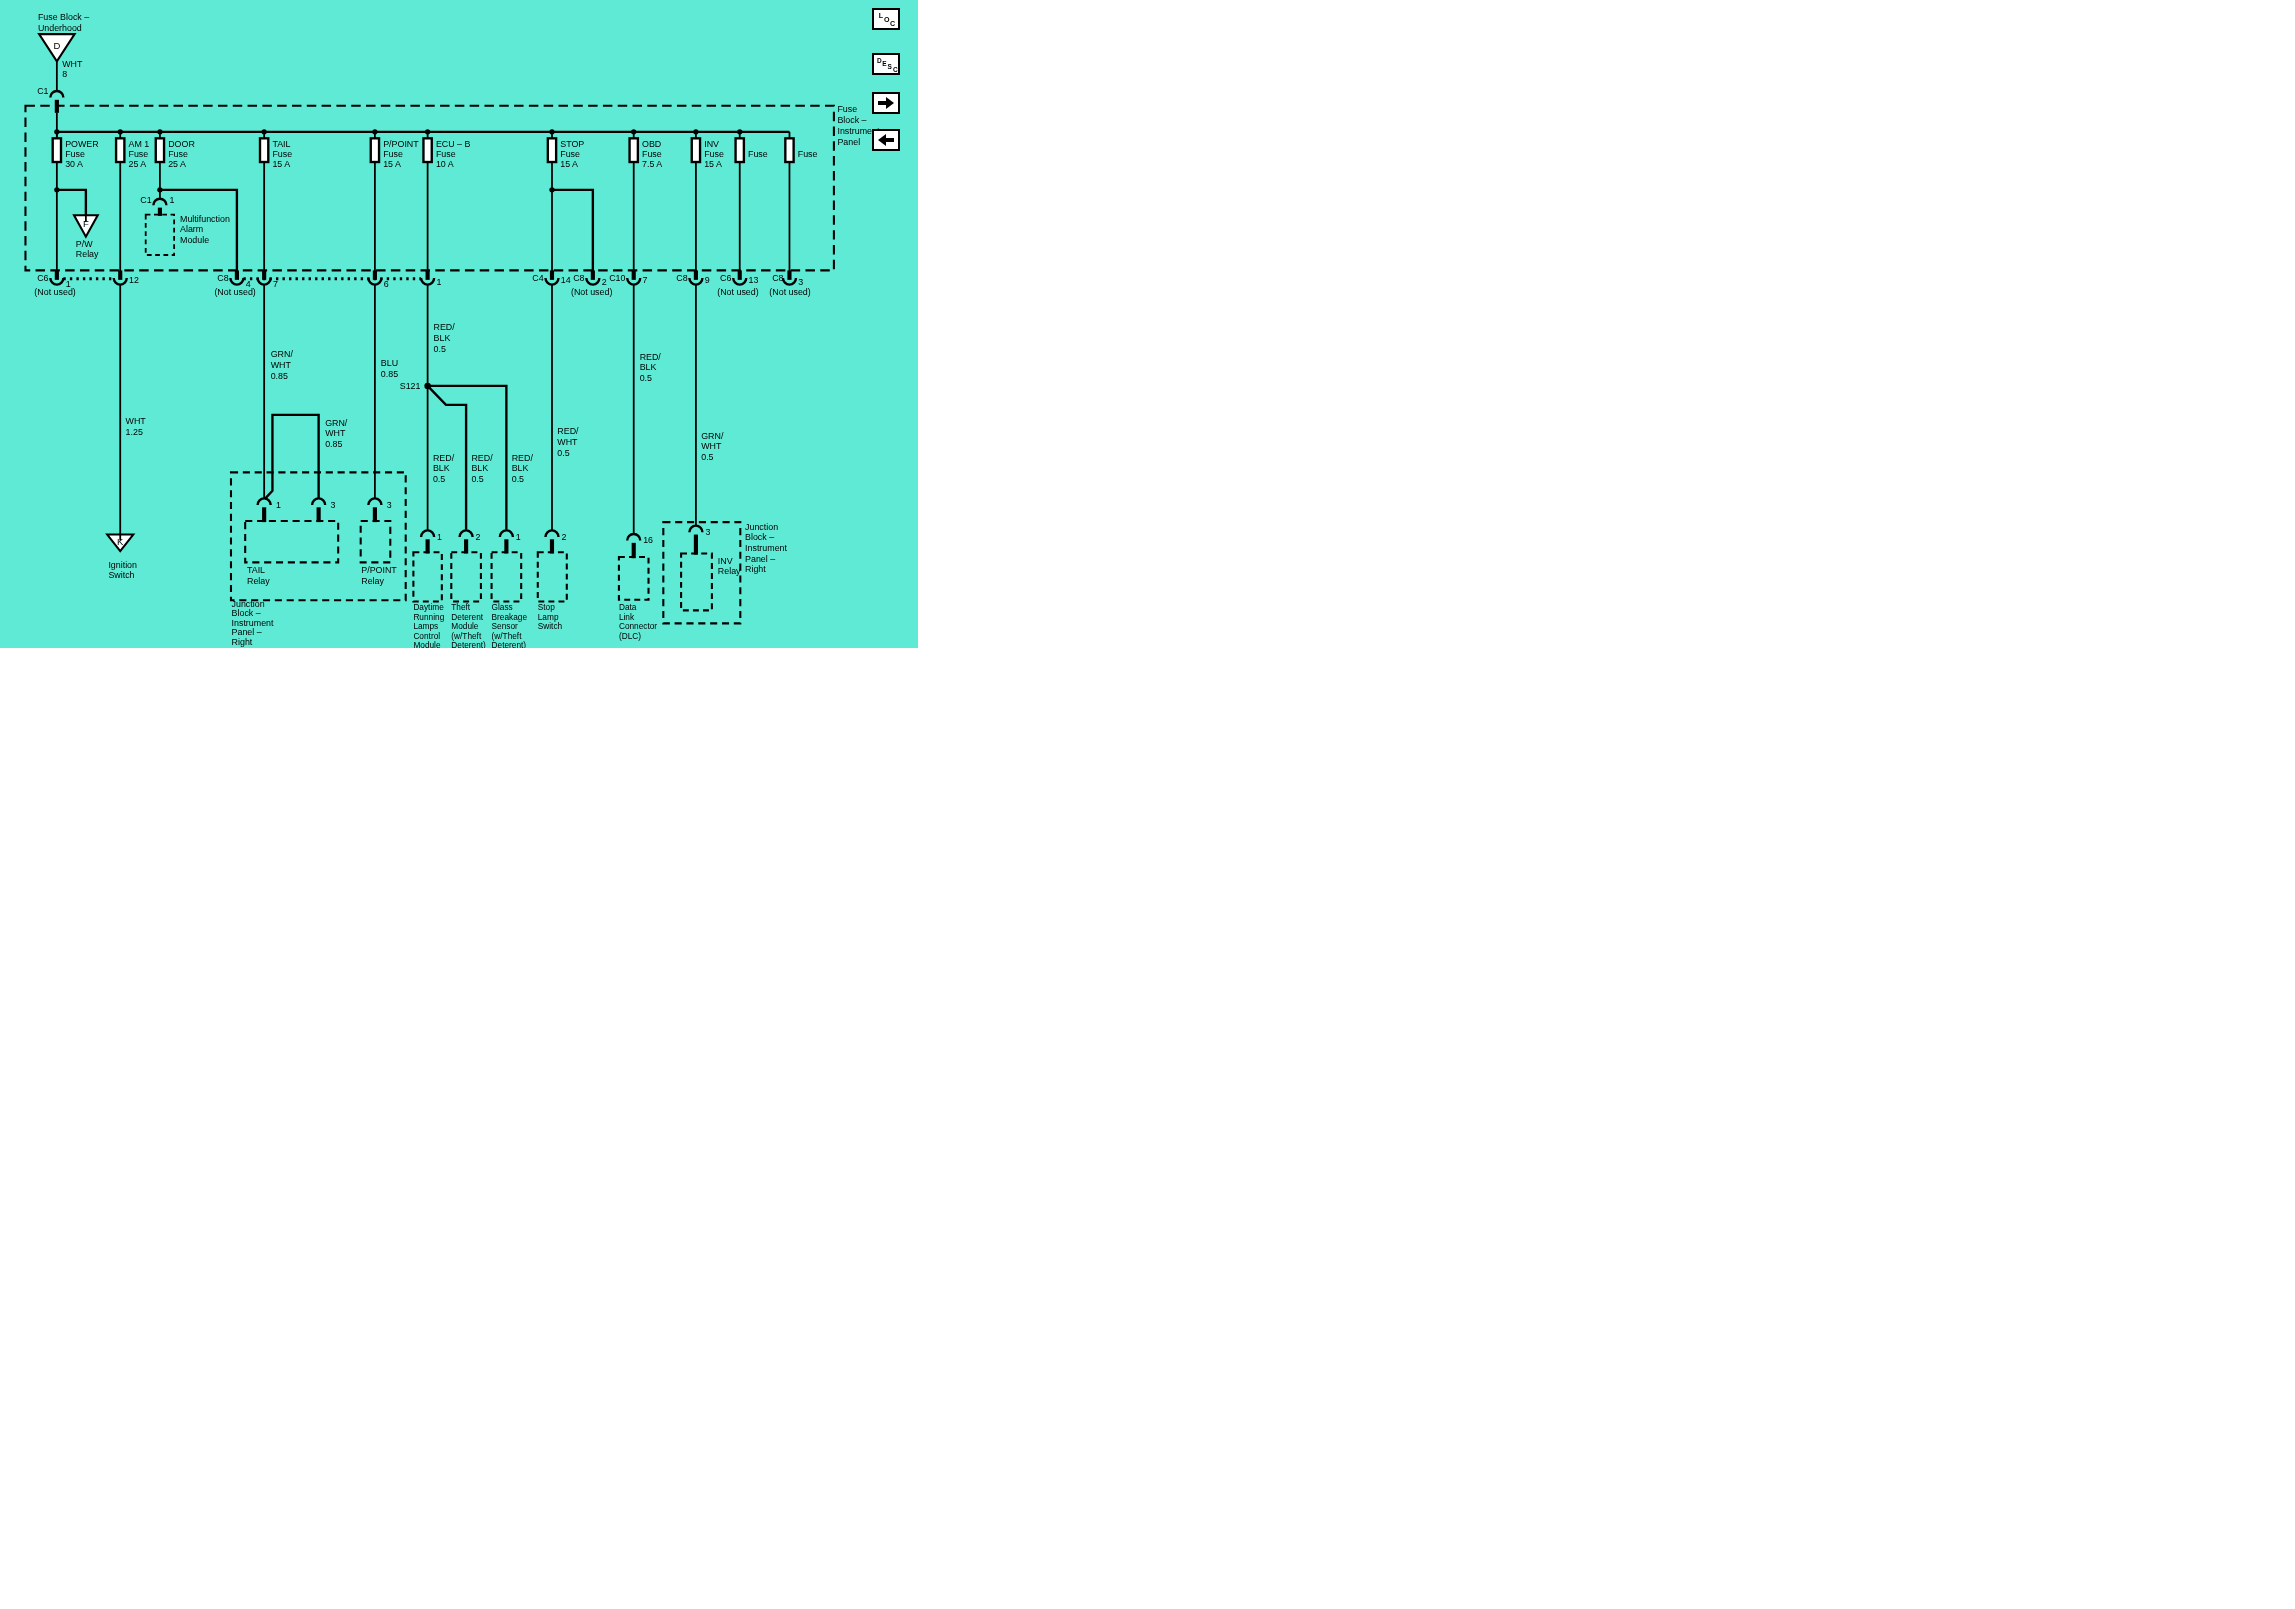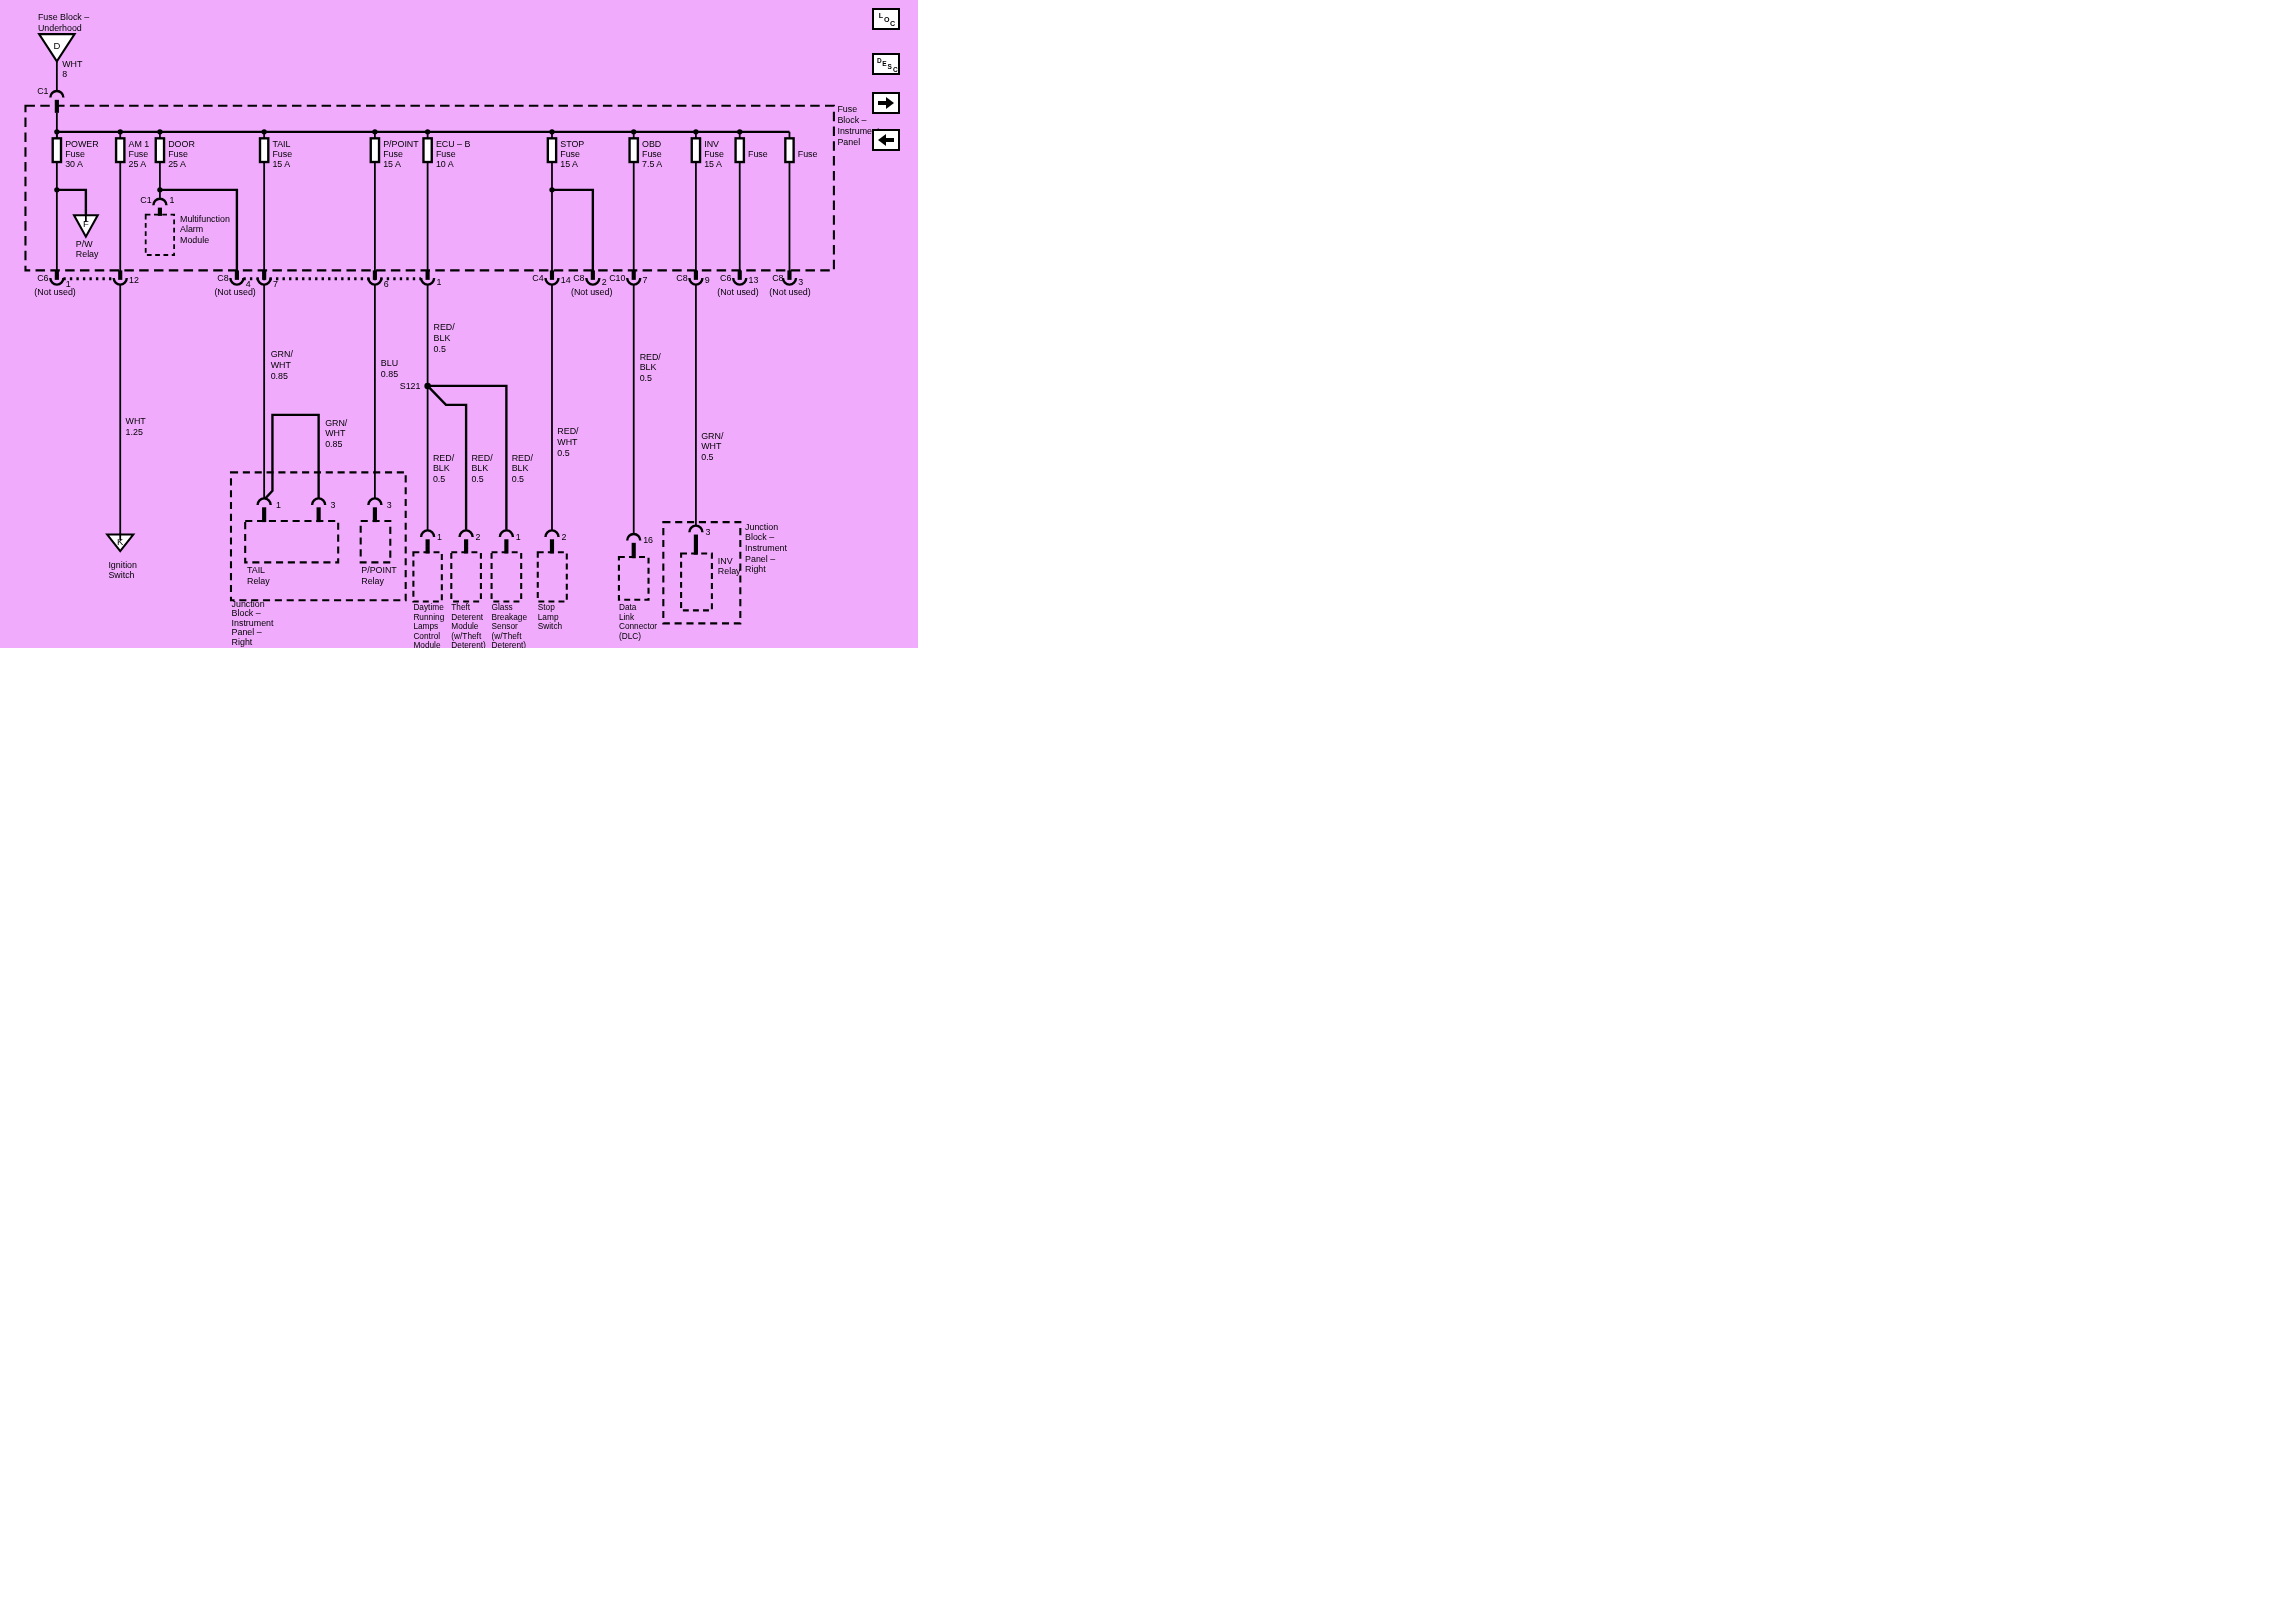--- a/index.html
+++ b/index.html
@@ -1,16 +1,16 @@
 <!DOCTYPE html>
 <html style="font-size:9.5px"><head>
 <meta charset="utf-8">
 <style>
   html,body{margin:0;padding:0;background:#ffffff;}
-  #stage{position:relative;width:918px;height:648px;background:#f0abfc;
+  #stage{position:relative;width:918px;height:648px;background:#5eead4;
          font-family:"Liberation Sans","DejaVu Sans",sans-serif;color:#000;}
   svg text{font-family:"Liberation Sans","DejaVu Sans",sans-serif;font-size:15px;fill:#000;}
   svg text.small{font-size:14px;}
   svg text.tri{font-size:16px;}
   .toolbtn{position:absolute;left:872px;width:28px;height:22px;background:#fff;
            border:2.4px solid #000;box-sizing:border-box;cursor:pointer;}
   .stag{position:absolute;font-weight:bold;}
   #btn-loc .stag{font-size:7.1px;}
   #btn-desc .stag{font-size:6.5px;}
   .arrowbtn{display:flex;align-items:center;justify-content:center;}

